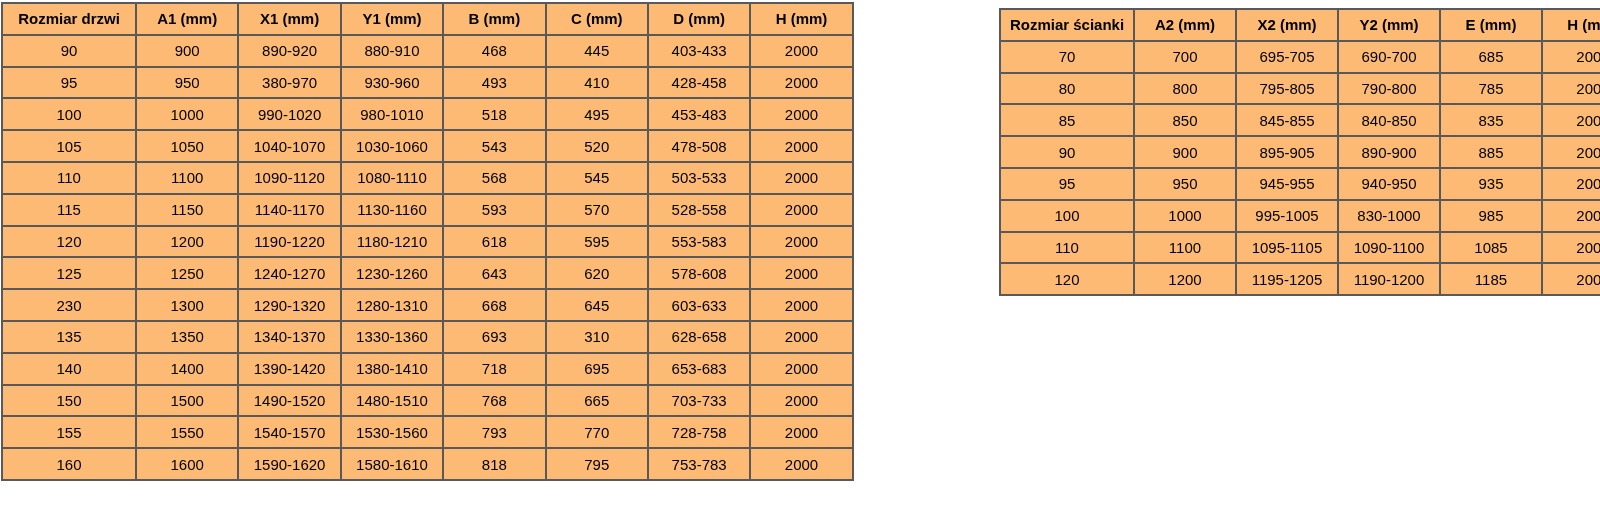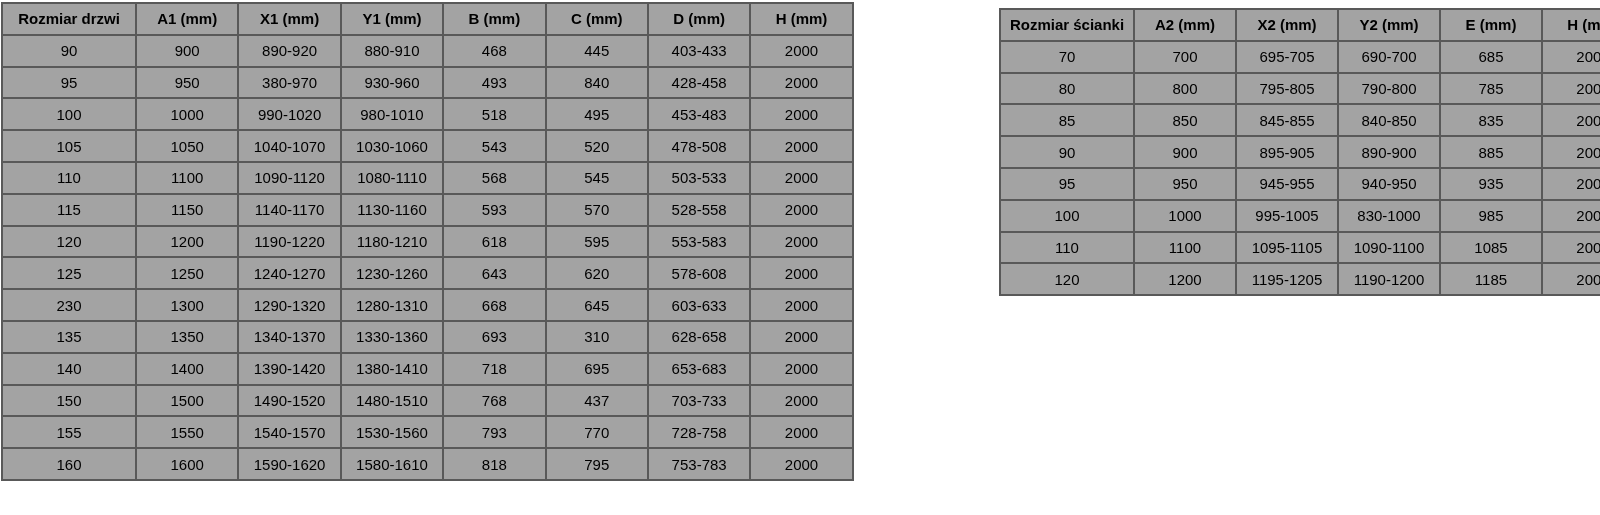--- a/index.html
+++ b/index.html
@@ -12,21 +12,21 @@
     position: relative;
     width: 1600px;
     height: 515px;
     background: #ffffff;
     overflow: hidden;
   }
   table.spec {
     position: absolute;
     border-collapse: collapse;
     table-layout: fixed;
-    background: #a3a3a3;
+    background: #fdba74;
   }
   table.spec th, table.spec td {
     border: 2px solid #595959;
     text-align: center;
     vertical-align: middle;
     color: #000000;
     font-size: 15px;
     padding: 0;
     height: 29.8px;
     overflow: hidden;
@@ -89,21 +89,21 @@
           <td>445</td>
           <td>403-433</td>
           <td>2000</td>
         </tr>
         <tr>
           <td>95</td>
           <td>950</td>
           <td>380-970</td>
           <td>930-960</td>
           <td>493</td>
-          <td>840</td>
+          <td>410</td>
           <td>428-458</td>
           <td>2000</td>
         </tr>
         <tr>
           <td>100</td>
           <td>1000</td>
           <td>990-1020</td>
           <td>980-1010</td>
           <td>518</td>
           <td>495</td>
@@ -189,21 +189,21 @@
           <td>695</td>
           <td>653-683</td>
           <td>2000</td>
         </tr>
         <tr>
           <td>150</td>
           <td>1500</td>
           <td>1490-1520</td>
           <td>1480-1510</td>
           <td>768</td>
-          <td>437</td>
+          <td>665</td>
           <td>703-733</td>
           <td>2000</td>
         </tr>
         <tr>
           <td>155</td>
           <td>1550</td>
           <td>1540-1570</td>
           <td>1530-1560</td>
           <td>793</td>
           <td>770</td>

